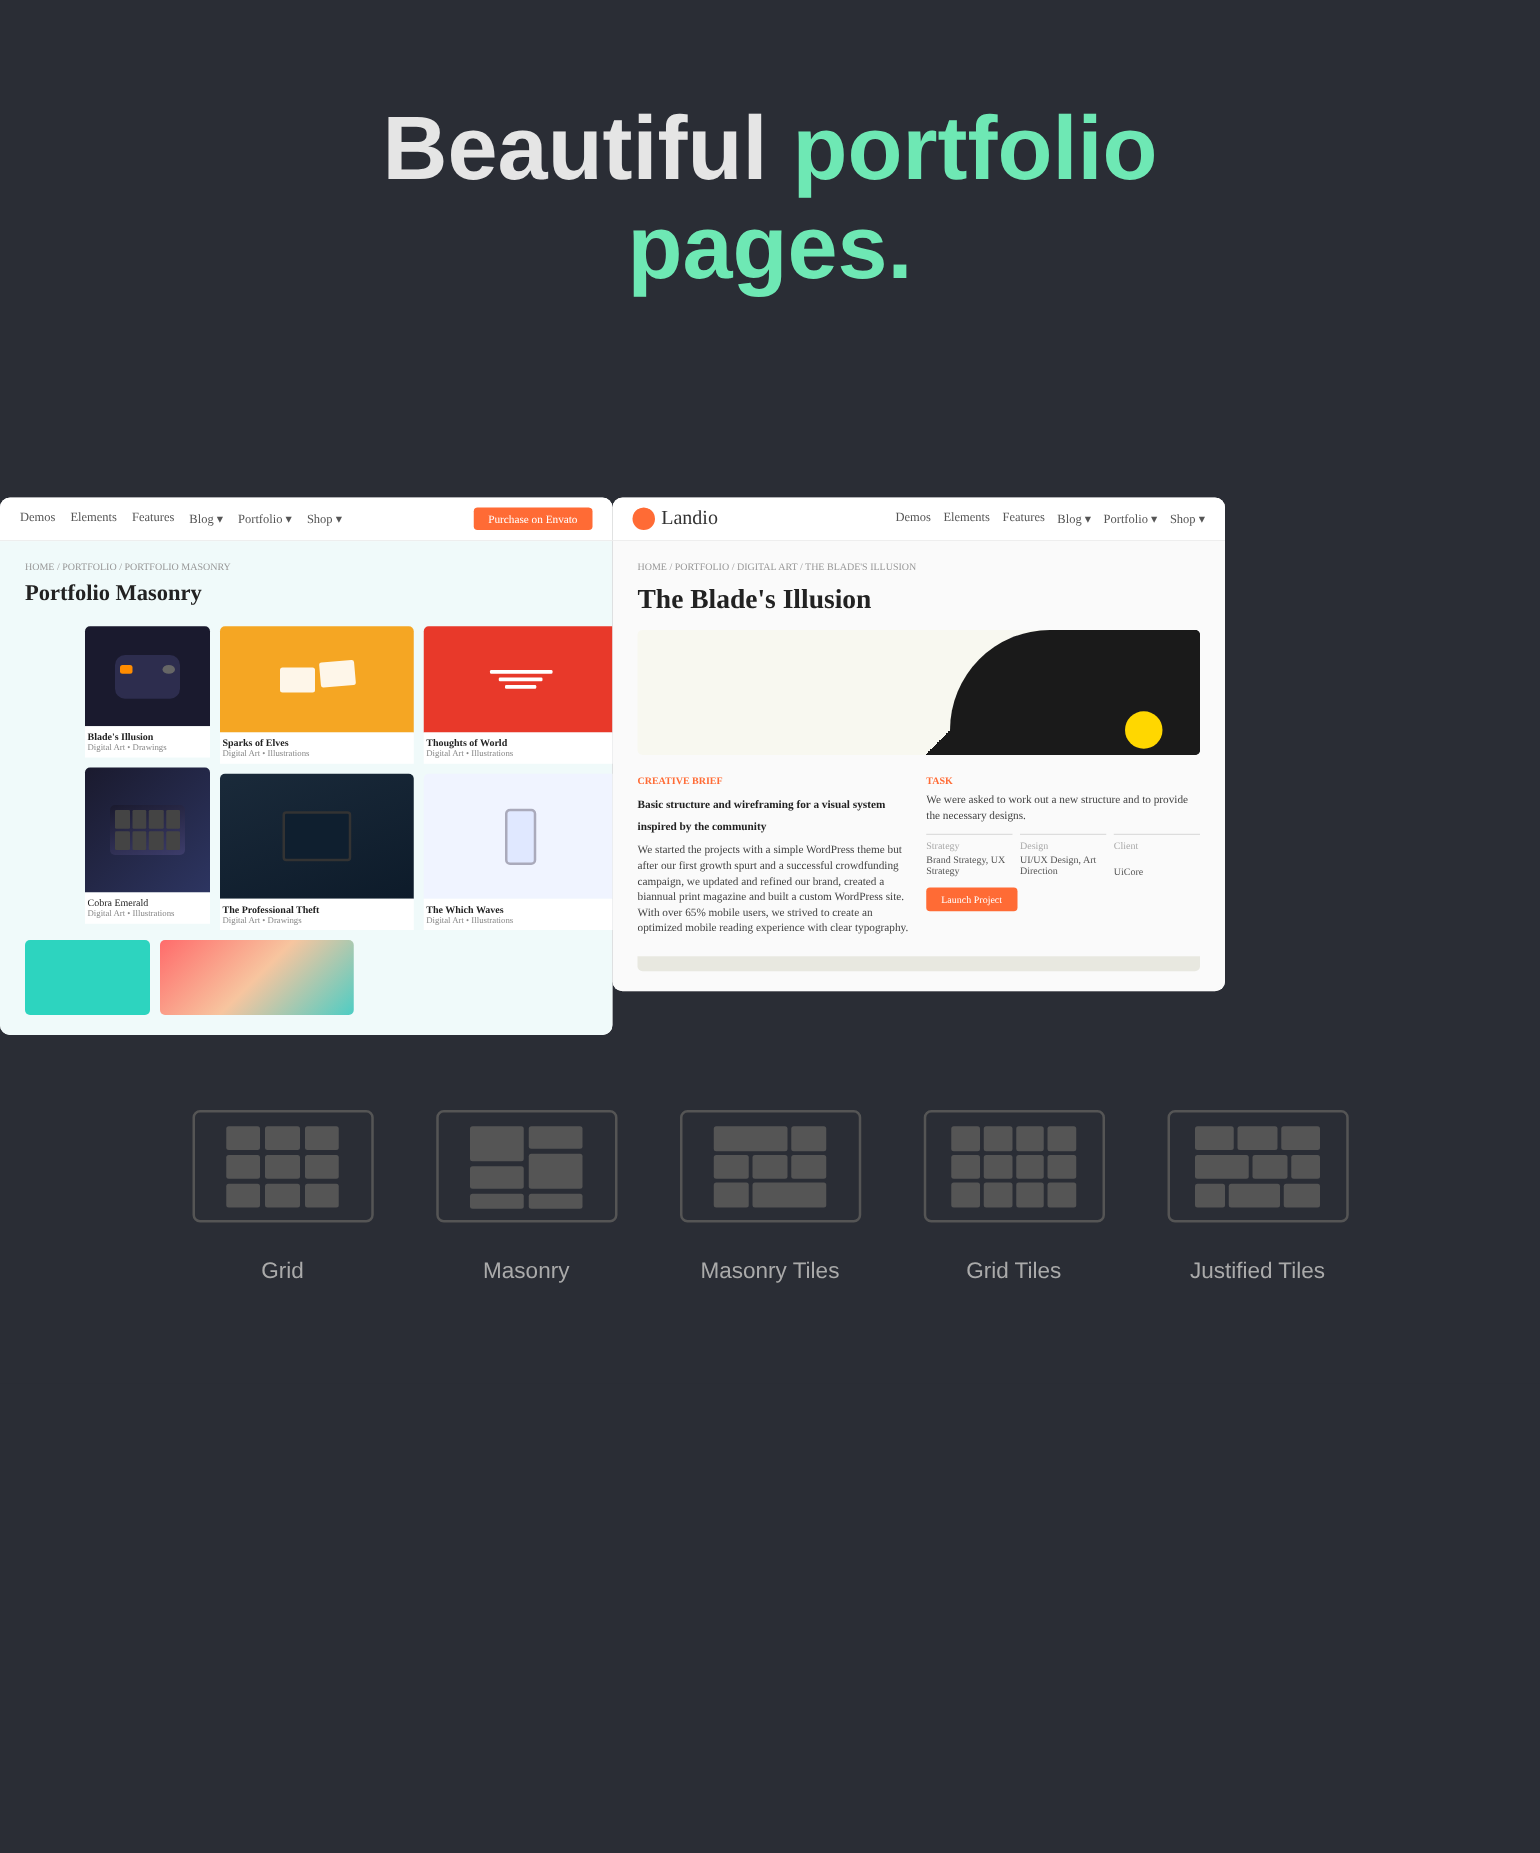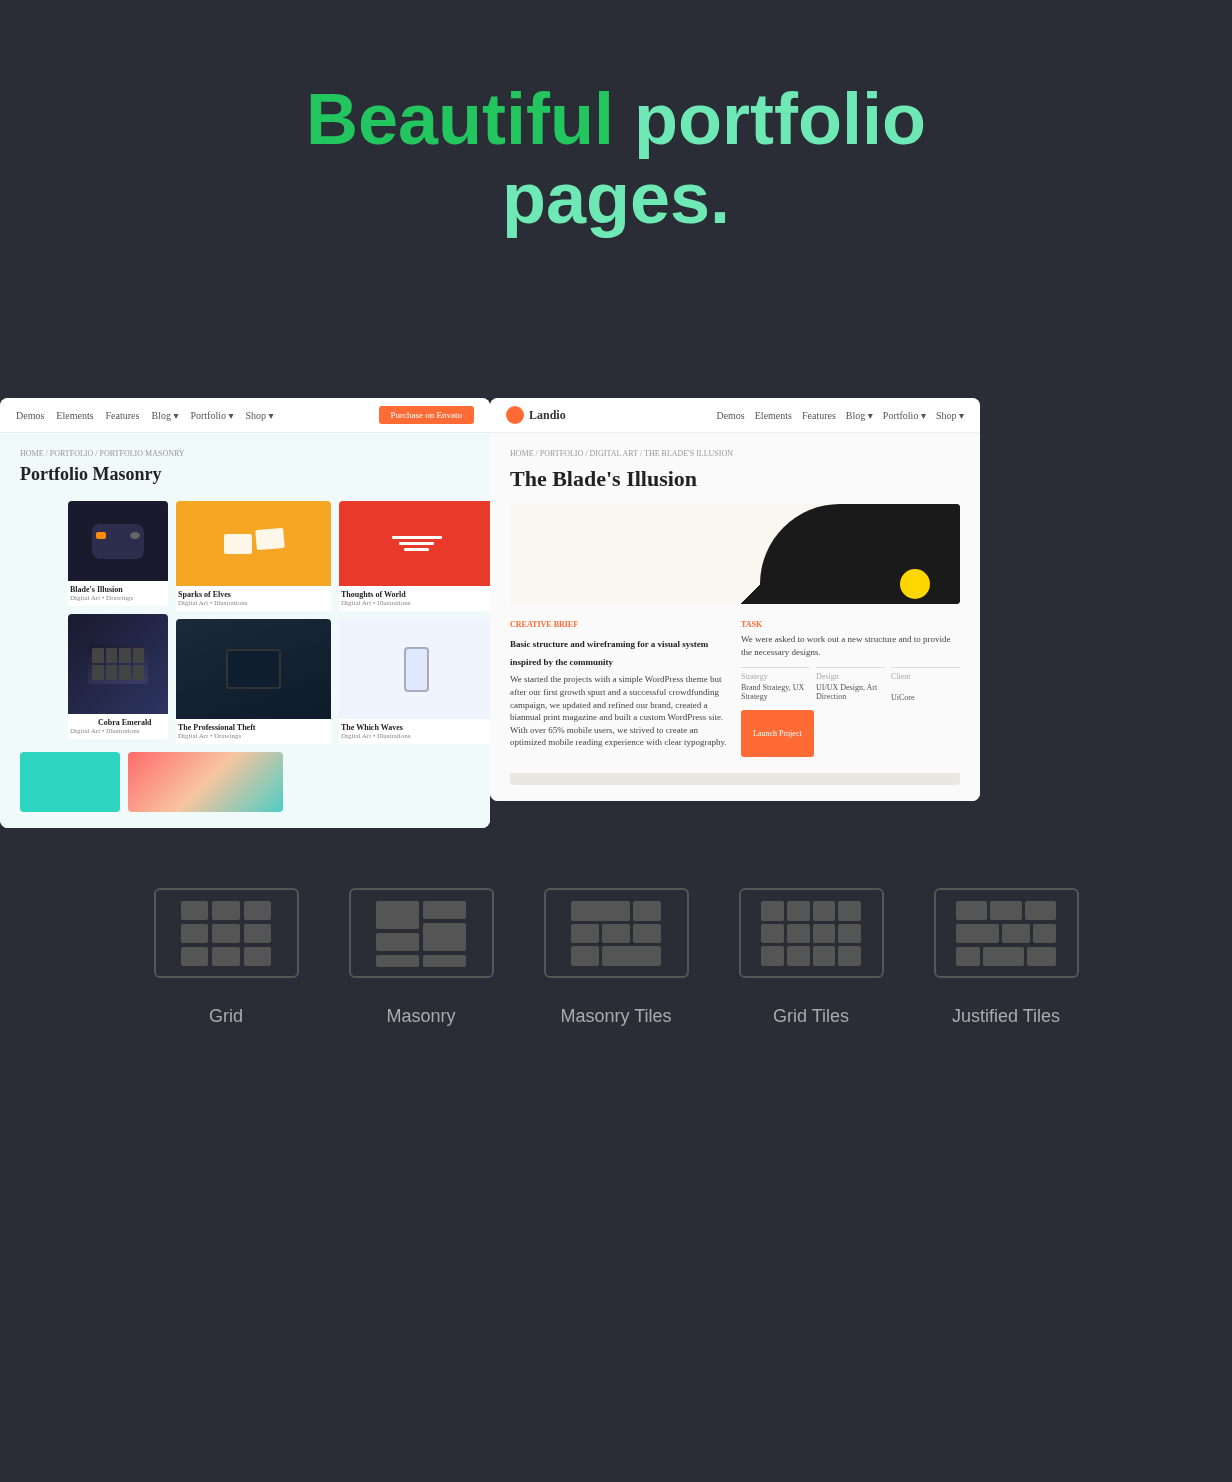--- a/index.html
+++ b/index.html
@@ -26,21 +26,21 @@
 
     .hero-title {
       font-size: 72px;
       font-weight: 700;
       line-height: 1.1;
       margin-bottom: 40px;
       font-family: 'Arial', sans-serif;
     }
 
     .hero-title .white-text {
-      color: #22c55e;
+      color: #e5e5e5;
       text-align: center;
     }
 
     .hero-title .green-text {
       color: #6ee8b4;
     }
 
     .hero-description {
       font-size: 22px;
       color: #9ca3af;
@@ -195,22 +195,22 @@
       align-items: center;
       justify-content: space-between;
       border-bottom: 1px solid #eee;
       font-size: 10px;
     }
 
     .landio-logo {
       display: flex;
       align-items: center;
       gap: 5px;
-      font-size: 12px;
-      font-weight: 700;
+      font-size: 16px;
+      font-weight: 400;
       color: #333;
     }
 
     .logo-icon {
       width: 18px;
       height: 18px;
       background: #ff6b35;
       border-radius: 50%;
     }
 
@@ -290,21 +290,21 @@
     }
 
     .detail-section strong {
       font-size: 9px;
       color: #222;
     }
 
     .launch-btn {
       background: #ff6b35;
       color: white;
-      padding: 19px 12px;
+      padding: 5px 12px;
       border-radius: 3px;
       font-size: 8px;
       margin-top: 8px;
       display: inline-block;
     }
 
     
     .layouts-section {
       padding: 60px 60px 80px;
       display: flex;
@@ -505,21 +505,21 @@
                   <div style="background:#444;border-radius:1px;"></div>
                   <div style="background:#444;border-radius:1px;"></div>
                   <div style="background:#444;border-radius:1px;"></div>
                   <div style="background:#444;border-radius:1px;"></div>
                   <div style="background:#444;border-radius:1px;"></div>
                   <div style="background:#444;border-radius:1px;"></div>
                   <div style="background:#444;border-radius:1px;"></div>
                 </div>
               </div>
               <div style="padding:4px 2px; background:white;">
-                <div style="font-size:8px;color:#222;font-weight:700;margin-left:28px;">Cobra Emerald</div>
+                <div style="font-size:8px;color:#222;font-weight:400;">Cobra Emerald</div>
                 <div style="font-size:7px;color:#888;">Digital Art • Illustrations</div>
               </div>
             </div>
 
             <div>
               <div class="item-orange" style="border-radius:4px 4px 0 0;">
                 <div class="business-cards">
                   <div class="card-shape"></div>
                   <div class="card-shape" style="transform:rotate(-5deg); margin-top:-5px;"></div>
                 </div>

